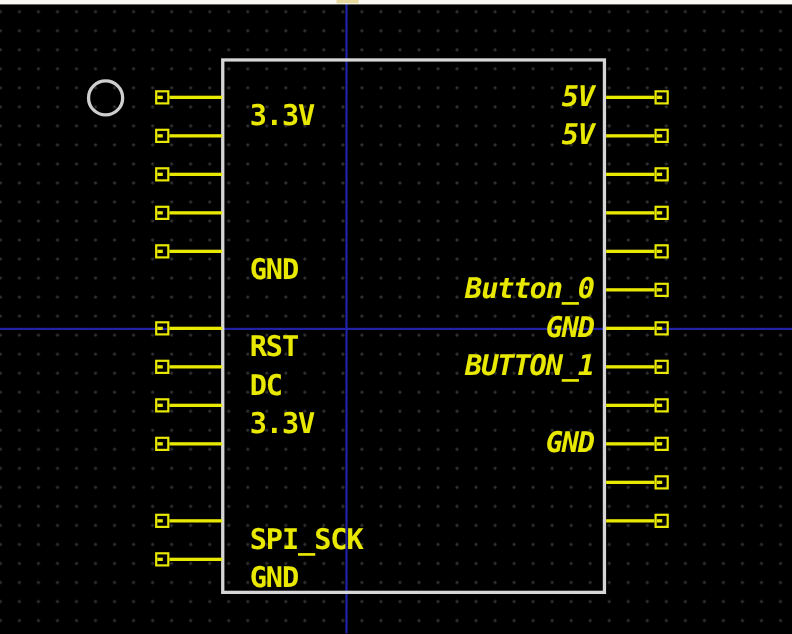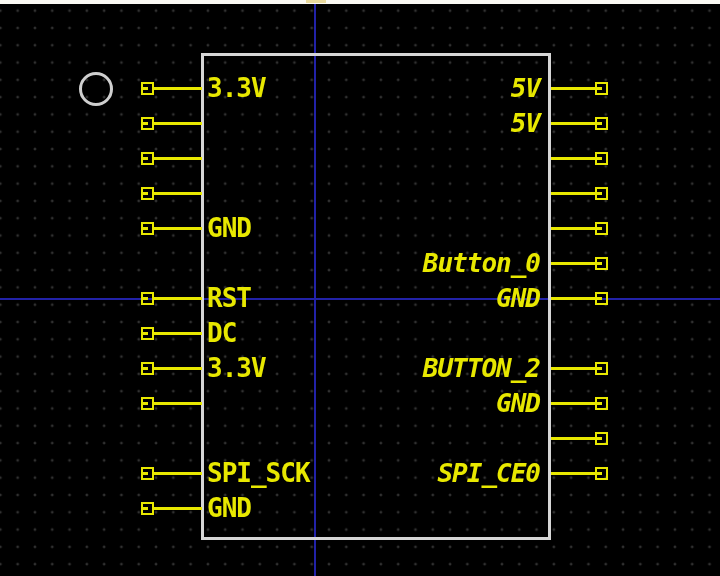--- a/index.html
+++ b/index.html
@@ -91,21 +91,21 @@
   .pin-left  .pin-line { left: 13px;  width: 48px; }
   .pin-right .pin-line { right: 13px; width: 44px; }
   .pin-label {
     position: absolute; top: 0;
     height: 26px; line-height: 27px;
     font-size: 26px; font-weight: bold;
     color: #e8e800;
     letter-spacing: -1px;
     white-space: pre;
   }
-  .pin-left  .pin-label { left: 66px; }
+  .pin-left  .pin-label { left: 86px; margin-top: 18px; }
   .pin-right .pin-label { right: 68px; text-align: right; }
 </style>
 </head>
 <body>
 
 <div class="screen">
 
   <div class="crosshair-v"></div>
   <div class="crosshair-h"></div>
 
@@ -232,46 +232,51 @@
     <div class="pin-line"></div>
     <div class="pin-label">Button_0</div>
   </div>
   <div class="pin pin-right" style="top:285px">
     <div class="pin-box">
         <div class="pin-notch"></div>
       </div>
     <div class="pin-line"></div>
     <div class="pin-label">GND</div>
   </div>
+  <div class="pin pin-right" style="top:320px">
+    <div class="pin-box">
+        <div class="pin-notch"></div>
+      </div>
+    <div class="pin-line"></div>
+    <div class="pin-label">BUTTON_1</div>
+  </div>
   <div class="pin pin-right" style="top:355px">
     <div class="pin-box">
         <div class="pin-notch"></div>
       </div>
     <div class="pin-line"></div>
-    <div class="pin-label">BUTTON_2</div>
   </div>
   <div class="pin pin-right" style="top:390px">
     <div class="pin-box">
         <div class="pin-notch"></div>
       </div>
     <div class="pin-line"></div>
     <div class="pin-label">GND</div>
   </div>
   <div class="pin pin-right" style="top:425px">
     <div class="pin-box">
         <div class="pin-notch"></div>
       </div>
     <div class="pin-line"></div>
     <div class="pin-label"></div>
   </div>
   <div class="pin pin-right" style="top:460px">
     <div class="pin-box">
         <div class="pin-notch"></div>
       </div>
     <div class="pin-line"></div>
-    <div class="pin-label">SPI_CE0</div>
   </div>
 
   <div class="topbar">
     <div class="topbar-tick"></div>
   </div>
 
 </div>
 
 </body></html>

